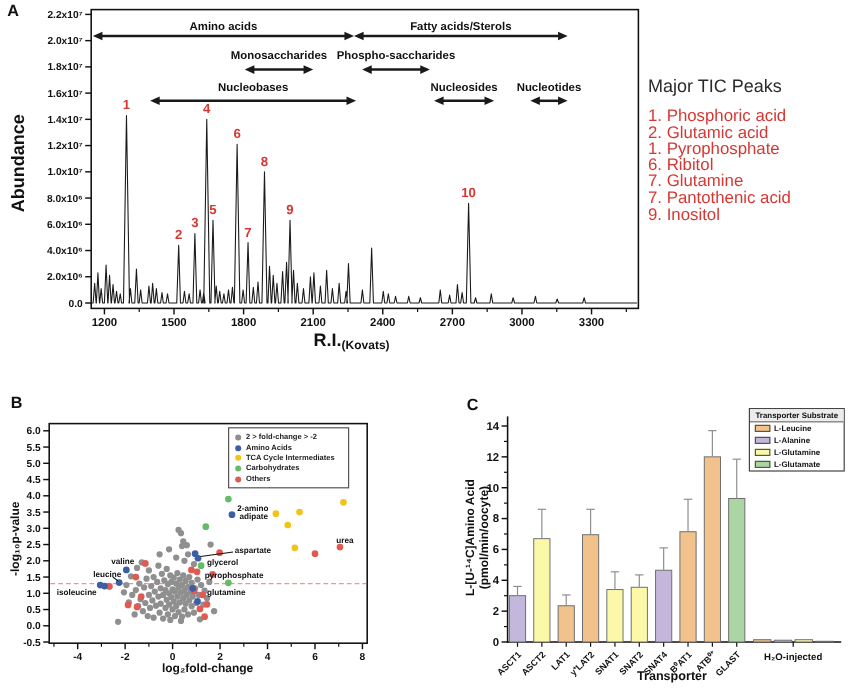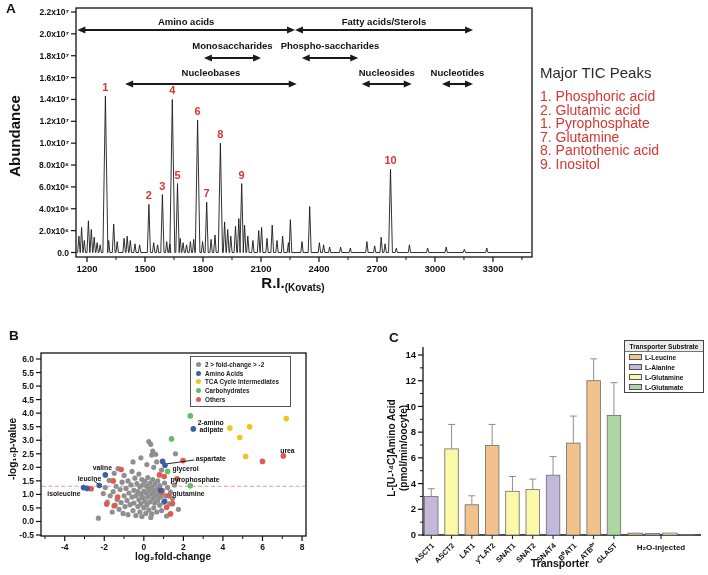--- a/index.html
+++ b/index.html
@@ -466,22 +466,23 @@
   <div class="abs panel-letter" style="left:6px;top:1px;">A</div>
   <div class="abs panel-letter" style="left:9px;top:328px;">B</div>
   <div class="abs panel-letter" style="left:389px;top:330px;">C</div>
 
   <div class="abs tic-block">
     <div class="tic-title">Major TIC Peaks</div>
     <div id="tic-items">
         <div class="tic-item">1. Phosphoric acid</div>
         <div class="tic-item">2. Glutamic acid</div>
         <div class="tic-item">1. Pyrophosphate</div>
+        <div class="tic-item">6. Ribitol</div>
         <div class="tic-item">7. Glutamine</div>
-        <div class="tic-item">8. Pantothenic acid</div>
+        <div class="tic-item">7. Pantothenic acid</div>
         <div class="tic-item">9. Inositol</div>
       </div>
   </div>
 
   <div class="abs legend-b" id="legend-b">
       <div class="legB-row">
         <span class="legB-dot" style="background: rgb(143, 143, 143);"></span>
         <span class="legB-txt">2 &gt; fold-change &gt; -2</span>
       </div>
       <div class="legB-row">

